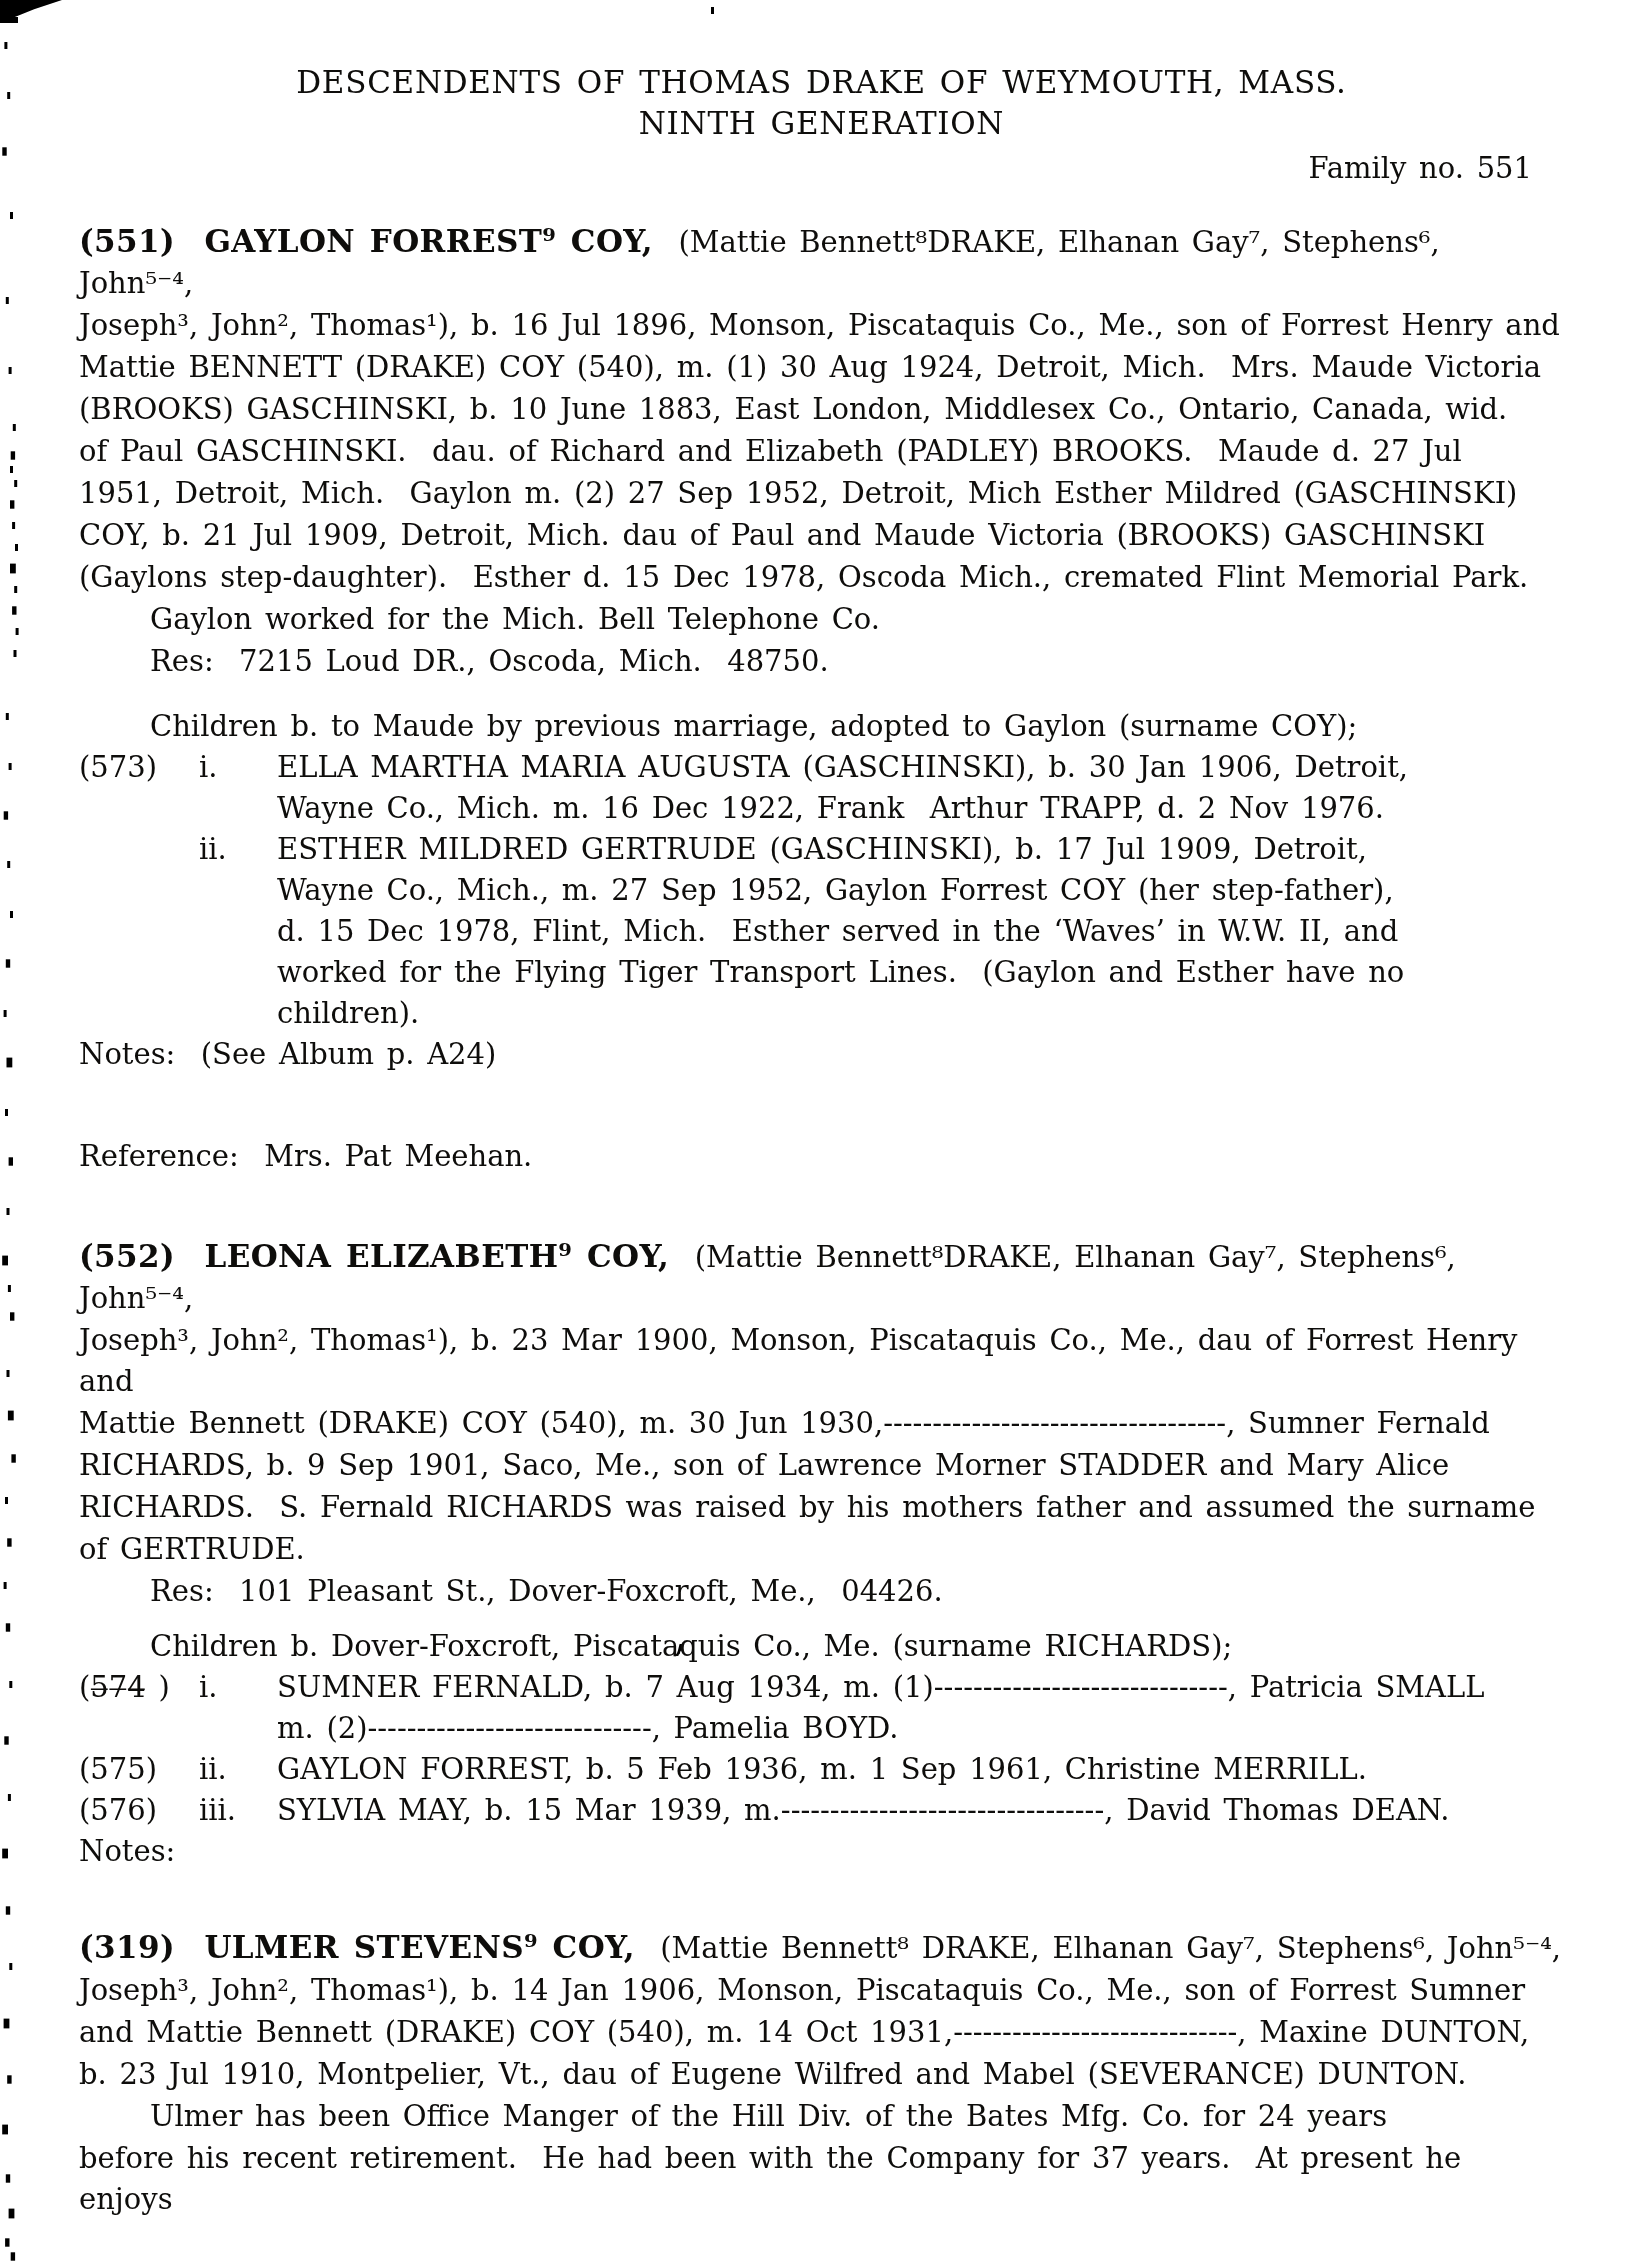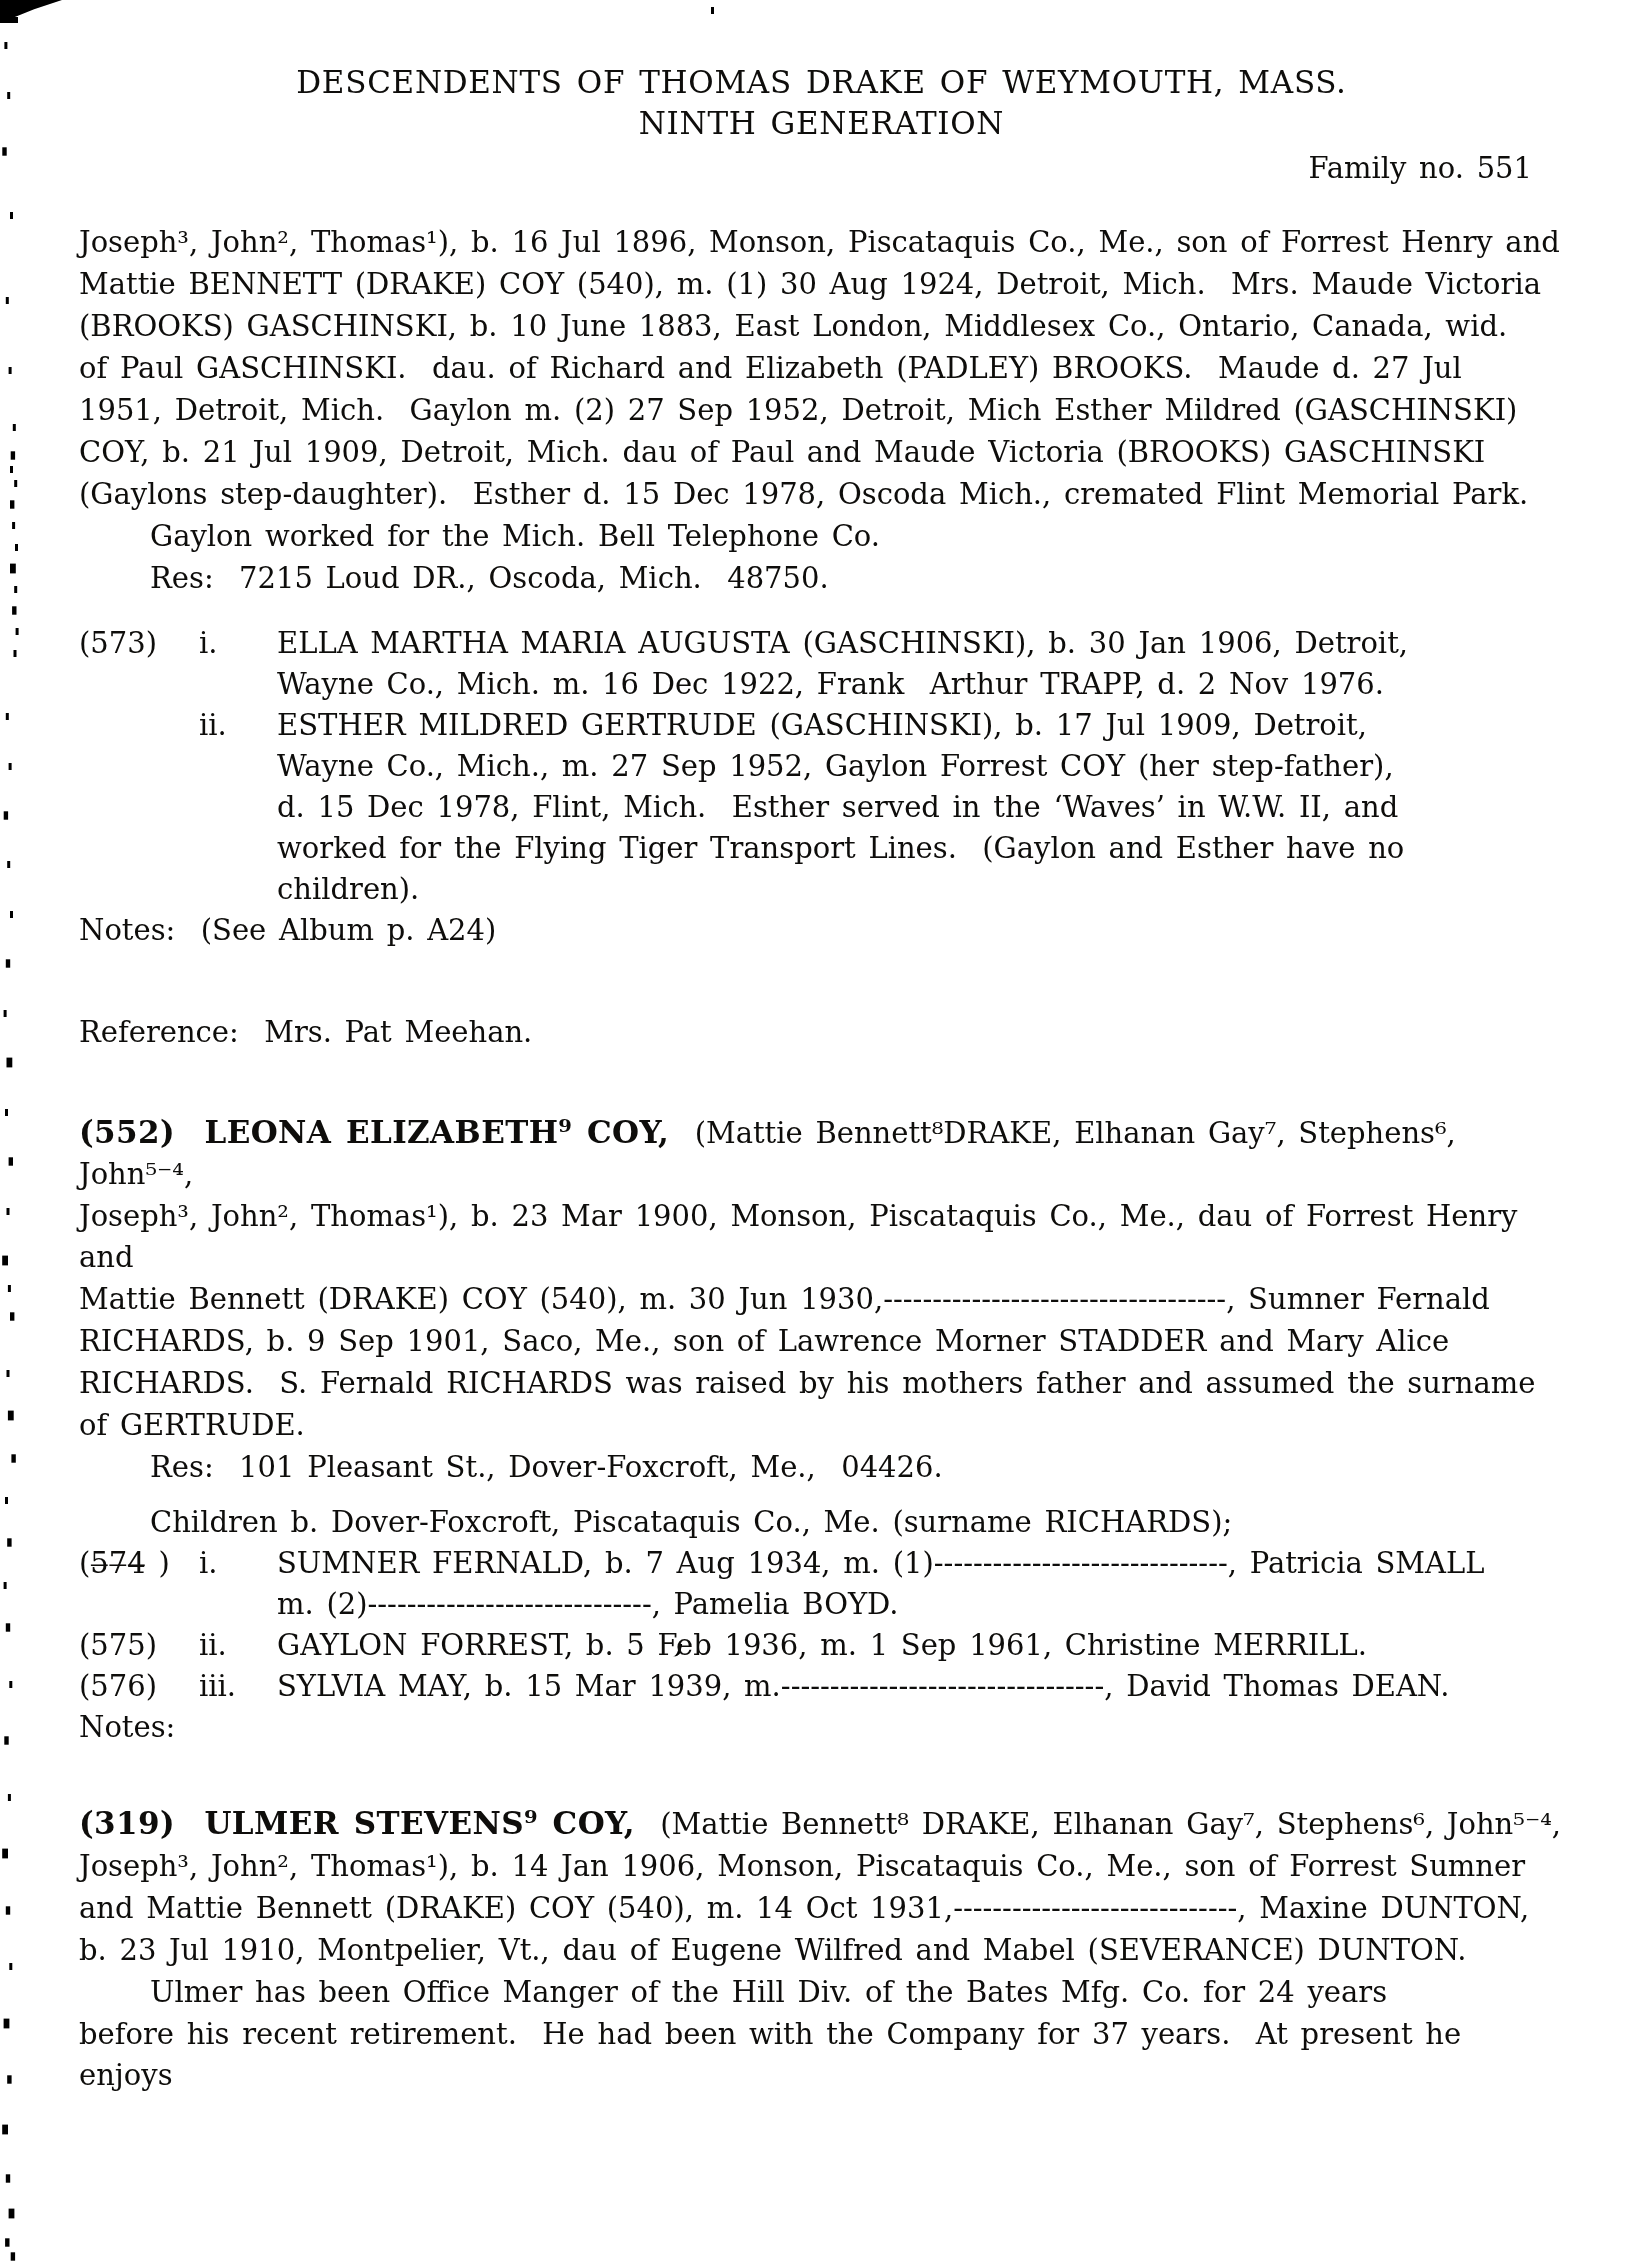--- a/index.html
+++ b/index.html
@@ -64,31 +64,33 @@
 
 <div class="content">
 
   <div class="hdr">DESCENDENTS OF THOMAS DRAKE OF WEYMOUTH, MASS.</div>
   <div class="hdr">NINTH GENERATION</div>
   <div class="famno">Family no. 551</div>
 
   <div class="sec sec-first">
     <div>
 
+    <div class="line"><span class="b">(551)  GAYLON FORREST⁹ COY,</span><span>  (Mattie Bennett⁸DRAKE, Elhanan Gay⁷, Stephens⁶, John⁵⁻⁴,</span></div>
         <div class="line"><span class="b"></span><span>Joseph³, John², Thomas¹), b. 16 Jul 1896, Monson, Piscataquis Co., Me., son of Forrest Henry and</span></div>
         <div class="line"><span class="b"></span><span>Mattie BENNETT (DRAKE) COY (540), m. (1) 30 Aug 1924, Detroit, Mich.  Mrs. Maude Victoria</span></div>
         <div class="line"><span class="b"></span><span>(BROOKS) GASCHINSKI, b. 10 June 1883, East London, Middlesex Co., Ontario, Canada, wid.</span></div>
         <div class="line"><span class="b"></span><span>of Paul GASCHINSKI.  dau. of Richard and Elizabeth (PADLEY) BROOKS.  Maude d. 27 Jul</span></div>
         <div class="line"><span class="b"></span><span>1951, Detroit, Mich.  Gaylon m. (2) 27 Sep 1952, Detroit, Mich Esther Mildred (GASCHINSKI)</span></div>
         <div class="line"><span class="b"></span><span>COY, b. 21 Jul 1909, Detroit, Mich. dau of Paul and Maude Victoria (BROOKS) GASCHINSKI</span></div>
         <div class="line"><span class="b"></span><span>(Gaylons step-daughter).  Esther d. 15 Dec 1978, Oscoda Mich., cremated Flint Memorial Park.</span></div>
         <div class="line ind"><span class="b"></span><span>Gaylon worked for the Mich. Bell Telephone Co.</span></div>
         <div class="line ind"><span class="b"></span><span>Res:  7215 Loud DR., Oscoda, Mich.  48750.</span></div>
       </div>
     <div class="kids">
+      <div class="line ind">Children b. to Maude by previous marriage, adopted to Gaylon (surname COY);</div>
       <div>
 
       <div class="crow"><span class="num">(573)</span><span class="rom">i.</span><span class="txt">ELLA MARTHA MARIA AUGUSTA (GASCHINSKI), b. 30 Jan 1906, Detroit,</span></div>
           <div class="crow"><span class="num"></span><span class="rom"></span><span class="txt">Wayne Co., Mich. m. 16 Dec 1922, Frank  Arthur TRAPP, d. 2 Nov 1976.</span></div>
           <div class="crow"><span class="num"></span><span class="rom">ii.</span><span class="txt">ESTHER MILDRED GERTRUDE (GASCHINSKI), b. 17 Jul 1909, Detroit,</span></div>
           <div class="crow"><span class="num"></span><span class="rom"></span><span class="txt">Wayne Co., Mich., m. 27 Sep 1952, Gaylon Forrest COY (her step-father),</span></div>
           <div class="crow"><span class="num"></span><span class="rom"></span><span class="txt">d. 15 Dec 1978, Flint, Mich.  Esther served in the ‘Waves’ in W.W. II, and</span></div>
           <div class="crow"><span class="num"></span><span class="rom"></span><span class="txt">worked for the Flying Tiger Transport Lines.  (Gaylon and Esther have no</span></div>
           <div class="crow"><span class="num"></span><span class="rom"></span><span class="txt">children).</span></div>
         </div>

